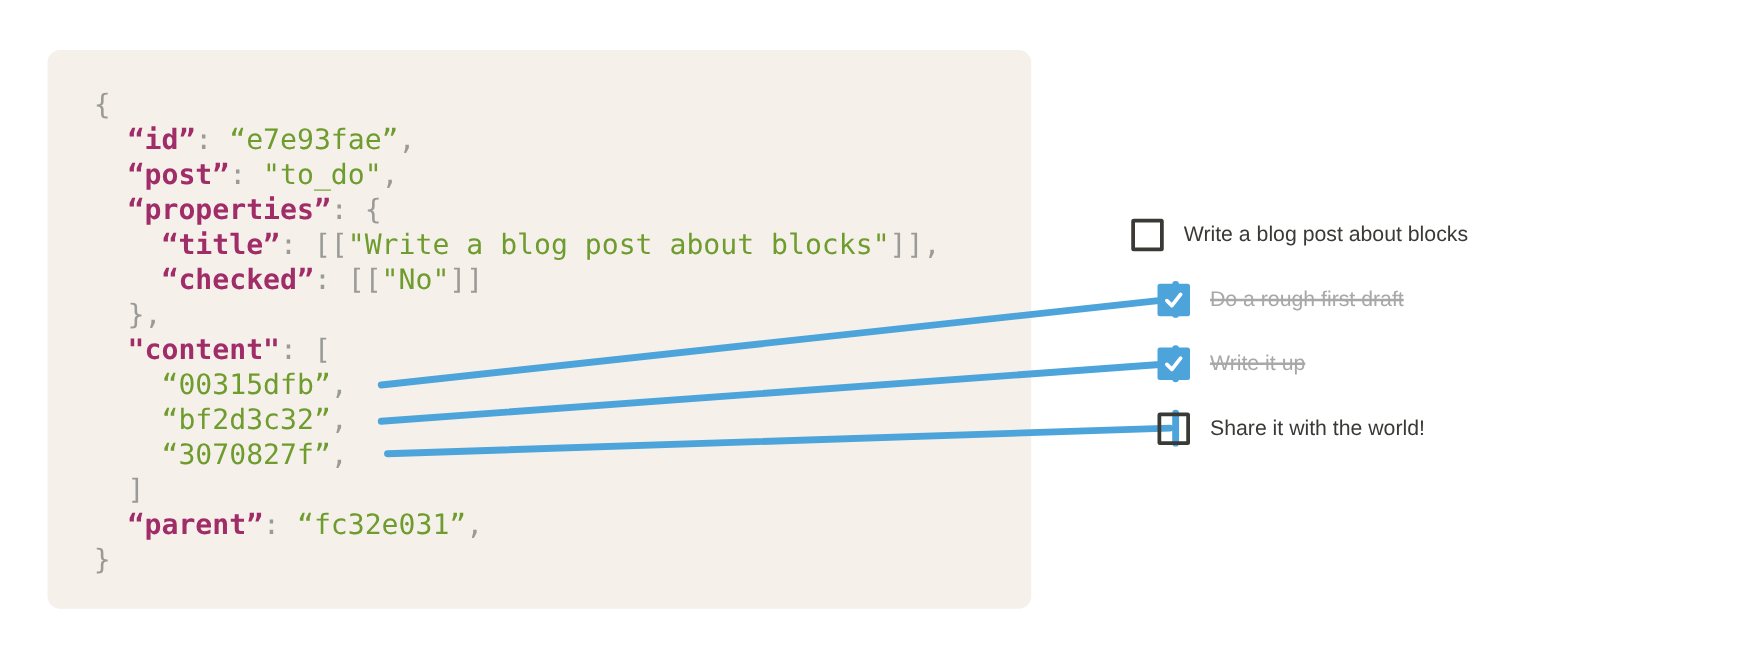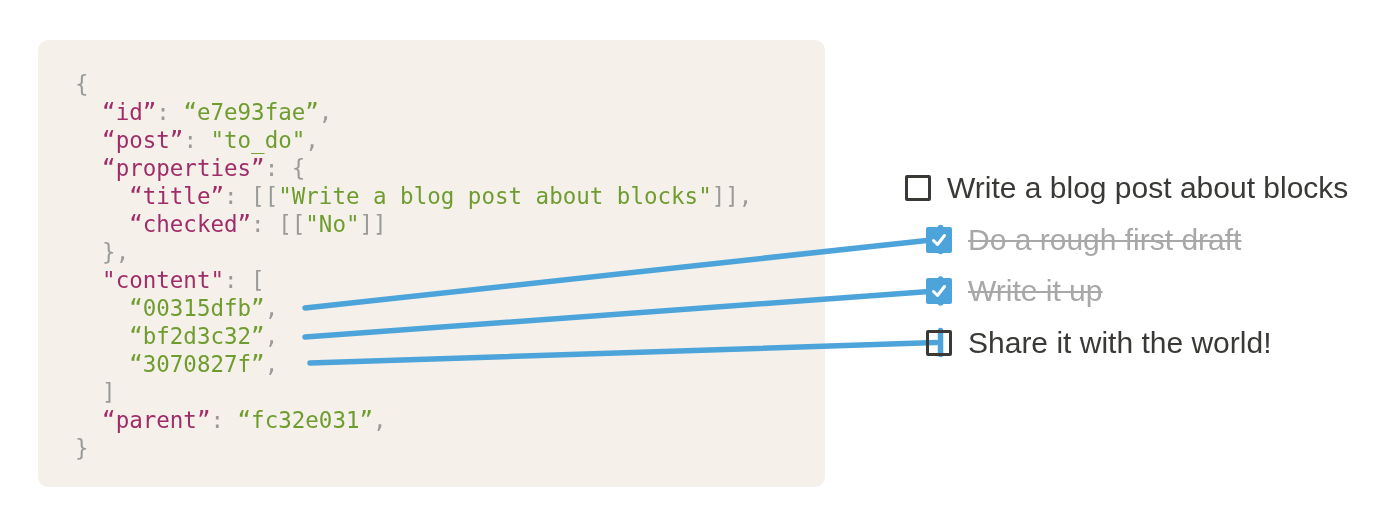--- a/index.html
+++ b/index.html
@@ -27,21 +27,21 @@
     border-radius: 10px;
   }
   pre.code {
     margin: 0;
     padding: 30px 0 0 37px;
     font-family: "DejaVu Sans Mono", monospace;
     font-size: 22.5px;
     line-height: 28px;
     white-space: pre;
   }
-  pre.code .k { color: var(--json-key, #a02c68); }
+  pre.code .k { color: var(--json-key, #a02c68); font-weight: bold; }
   pre.code .s { color: var(--json-string, #6f9c2f); text-align: center; }
   pre.code .p { color: var(--json-punc, #9a9a98); }
   
   svg.connectors {
     position: absolute;
     left: 0;
     top: 0;
     pointer-events: none;
   }
   svg.connectors line {
@@ -77,21 +77,21 @@
   }
   .cbox.checked {
     background: var(--check-fill, #4da4da);
     border: none;
     display: flex;
     align-items: center;
     justify-content: center;
   }
   .cbox.checked svg { display: block; }
   .todo-label {
-    font-size: 30px;
+    font-size: 17px;
     color: var(--todo-text, #3a3936);
     white-space: nowrap;
   }
   .todo-label.done {
     color: var(--todo-done, #a8a8a8);
     text-decoration: line-through;
     text-decoration-thickness: 2px;
   }
 </style>
 </head>

